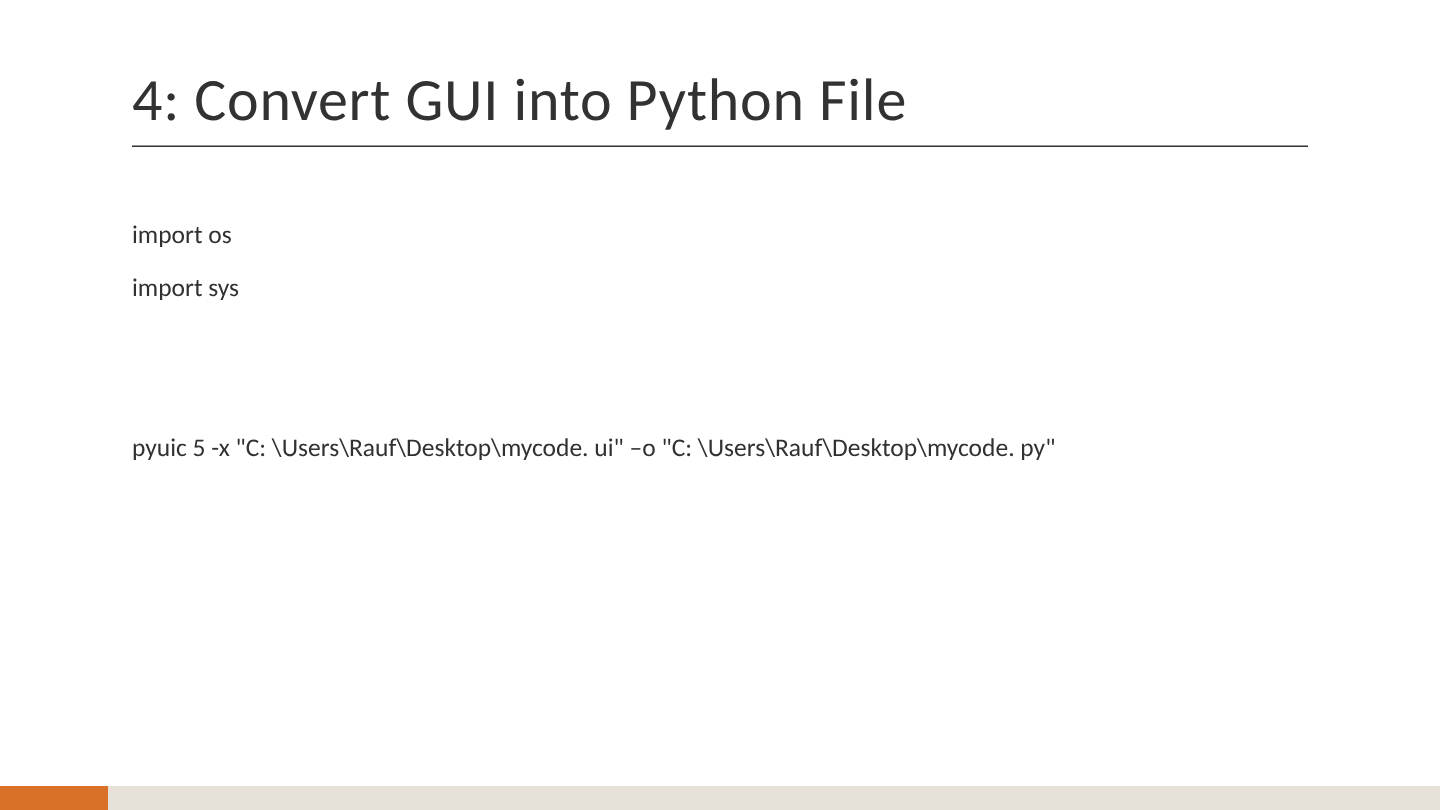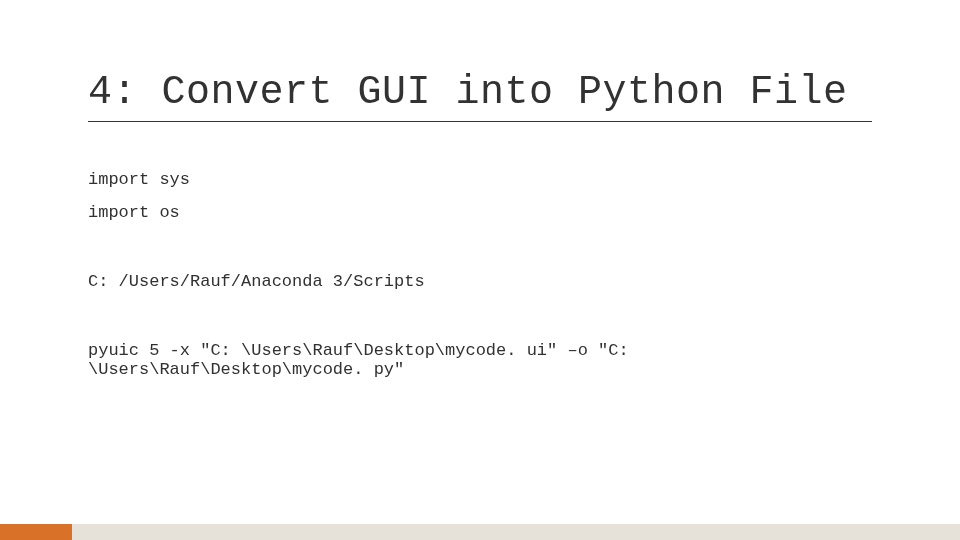--- a/index.html
+++ b/index.html
@@ -11,23 +11,22 @@
       width: 960px;
       height: 540px;
       background: #ffffff;
       font-family: Calibri, 'Segoe UI', Arial, sans-serif;
       position: relative;
       overflow: hidden;
     }
     .slide {
       width: 100%;
       height: 100%;
-      padding: 70px 88px 0 88px;
+      padding: 42px 88px 0 88px;
       position: relative;
-      font-family: Liberation Mono, monospace;
     }
     .title {
       font-size: 40px;
       font-weight: 300;
       color: #323232;
       letter-spacing: 0.5px;
       margin-bottom: 6px;
     }
     .title-underline {
       border-bottom: 1px solid #333333;
@@ -60,26 +59,25 @@
       background: #d97128;
     }
   </style>
 </head>
 <body>
 
 <div class="slide">
   <h1 class="title">4: Convert GUI into Python File</h1>
   <div class="title-underline"></div>
 
+  <div class="code-line">import os</div>
   <div class="code-line">import sys</div>
-  <div class="code-line">import os</div>
 
   <div class="spacer"></div>
 
-  <div class="code-line">C: /Users/Rauf/Anaconda 3/Scripts</div>
 
   <div class="spacer"></div>
 
   <div class="code-line">pyuic 5 -x "C: \Users\Rauf\Desktop\mycode. ui" –o "C: \Users\Rauf\Desktop\mycode. py"</div>
 
   <div class="footer-bar"></div>
   <div class="footer-accent"></div>
 </div>
 
 </body></html>

